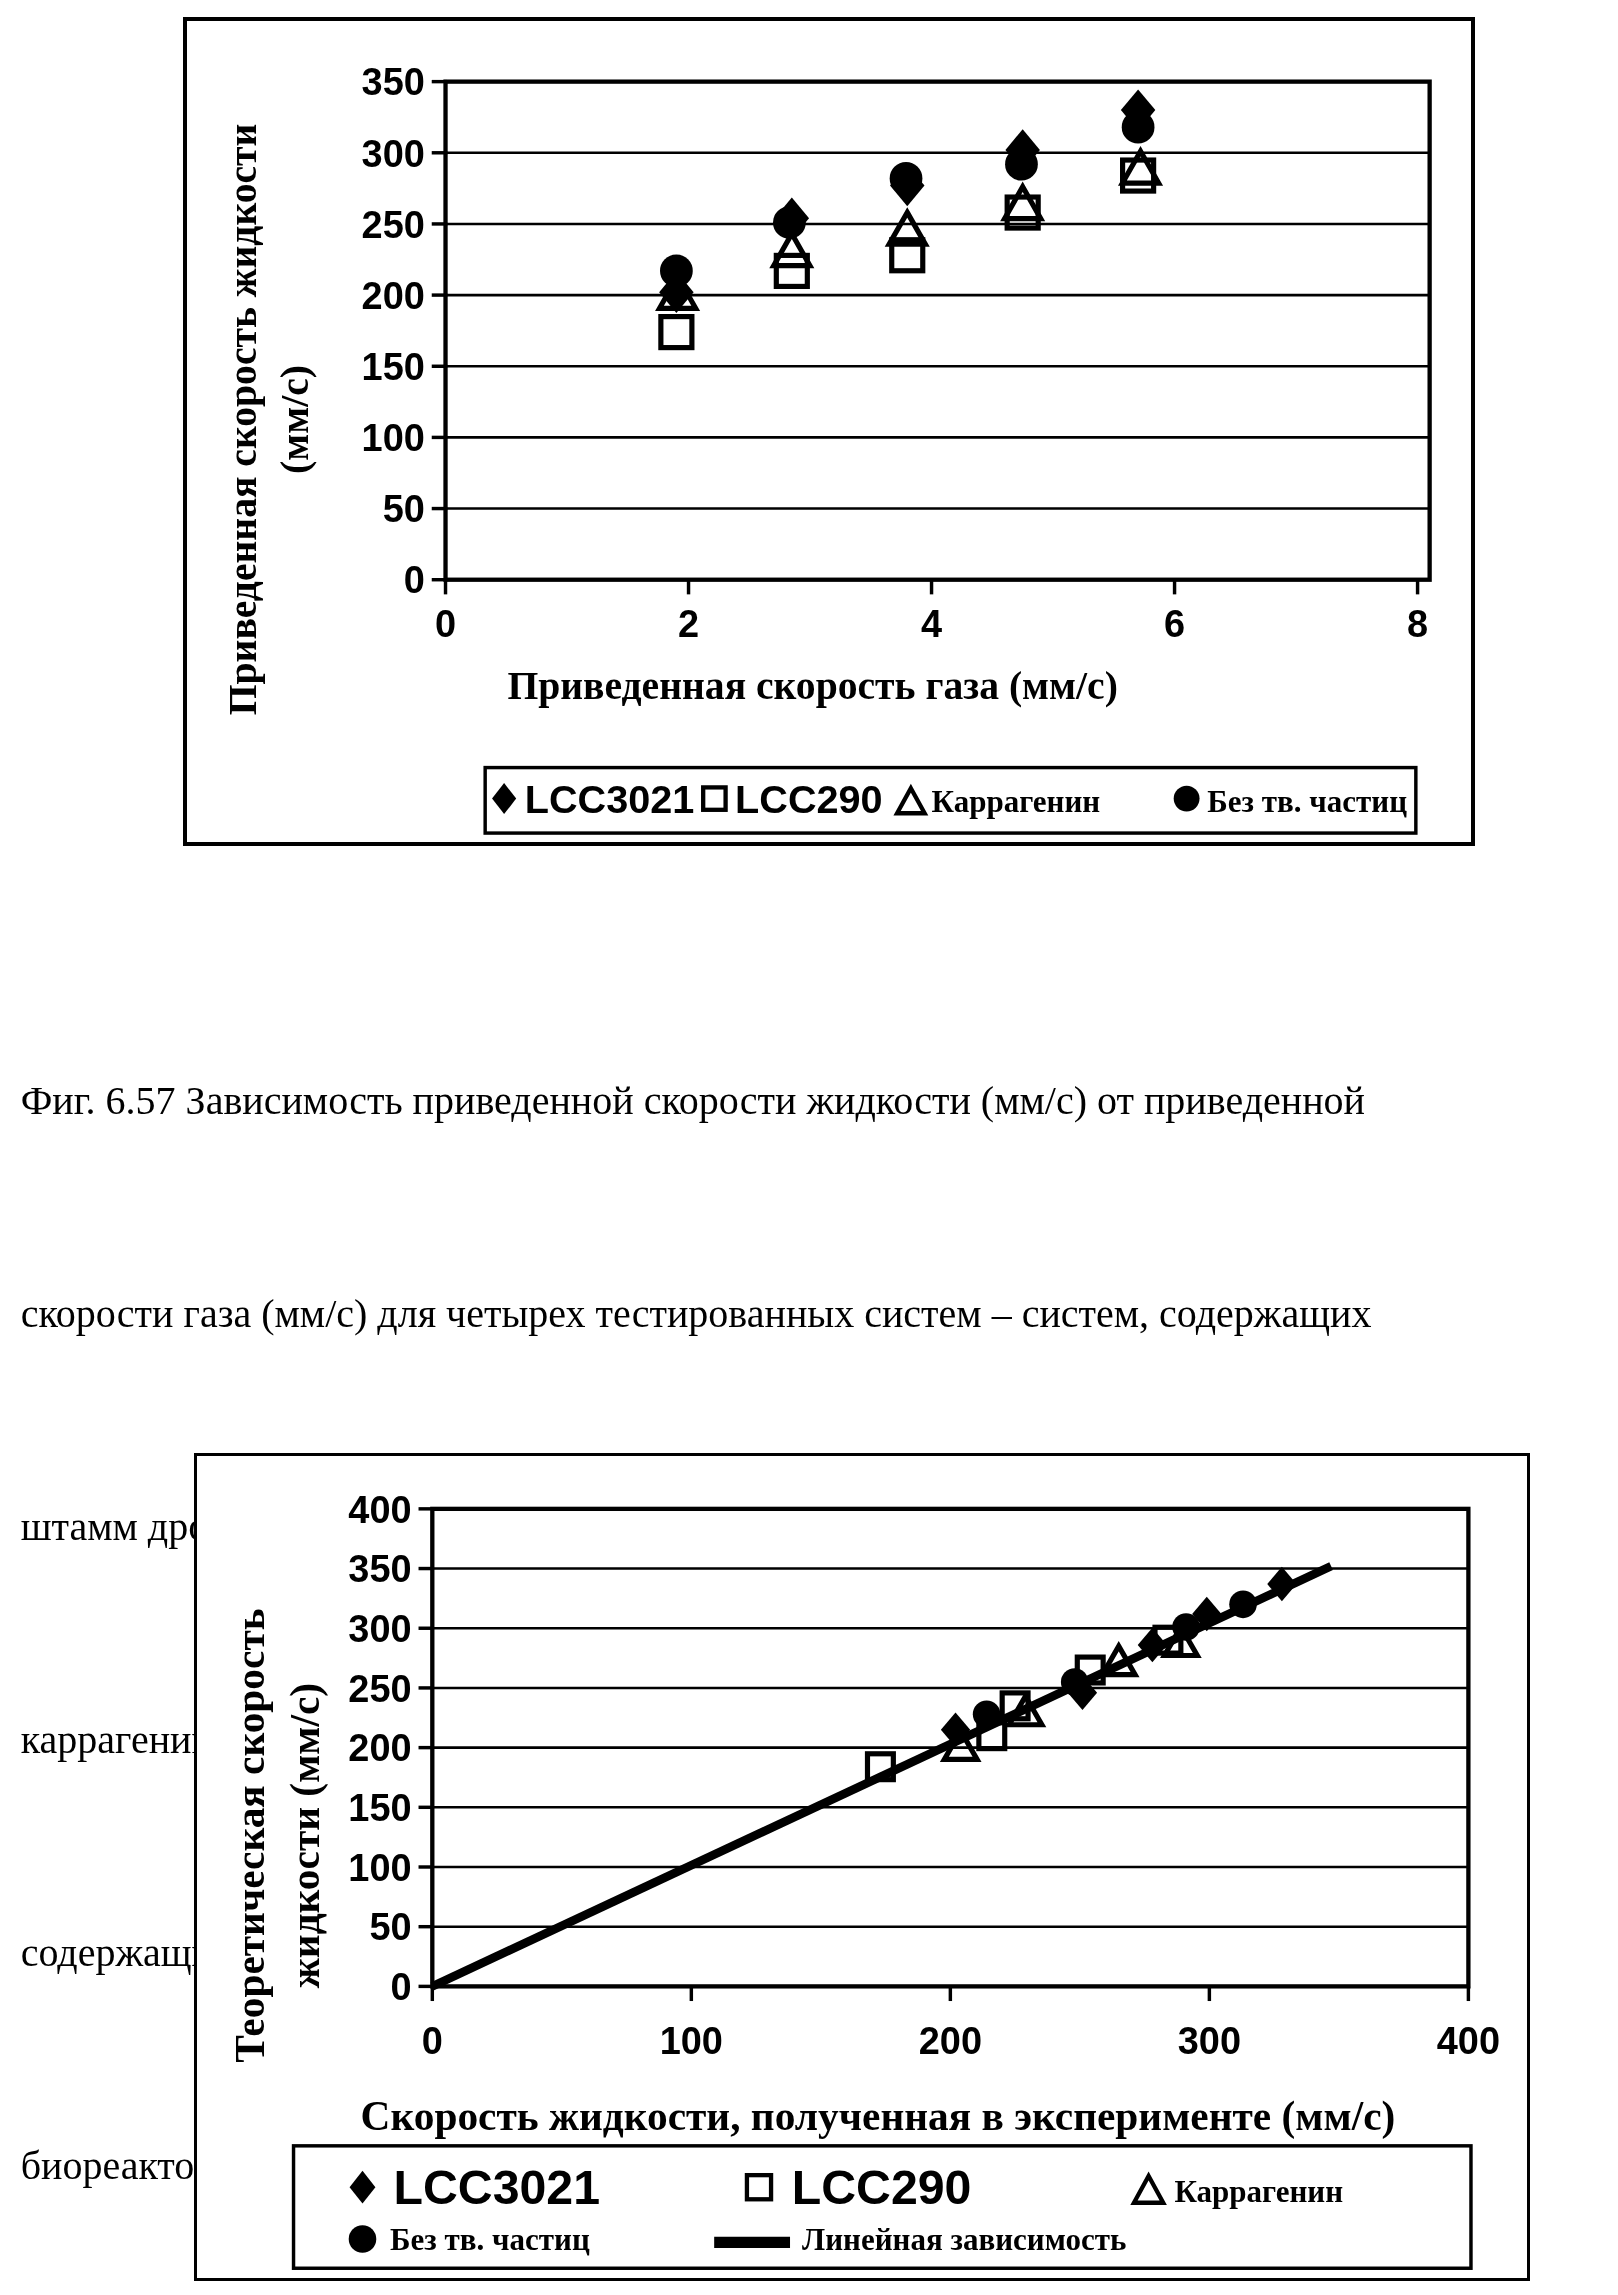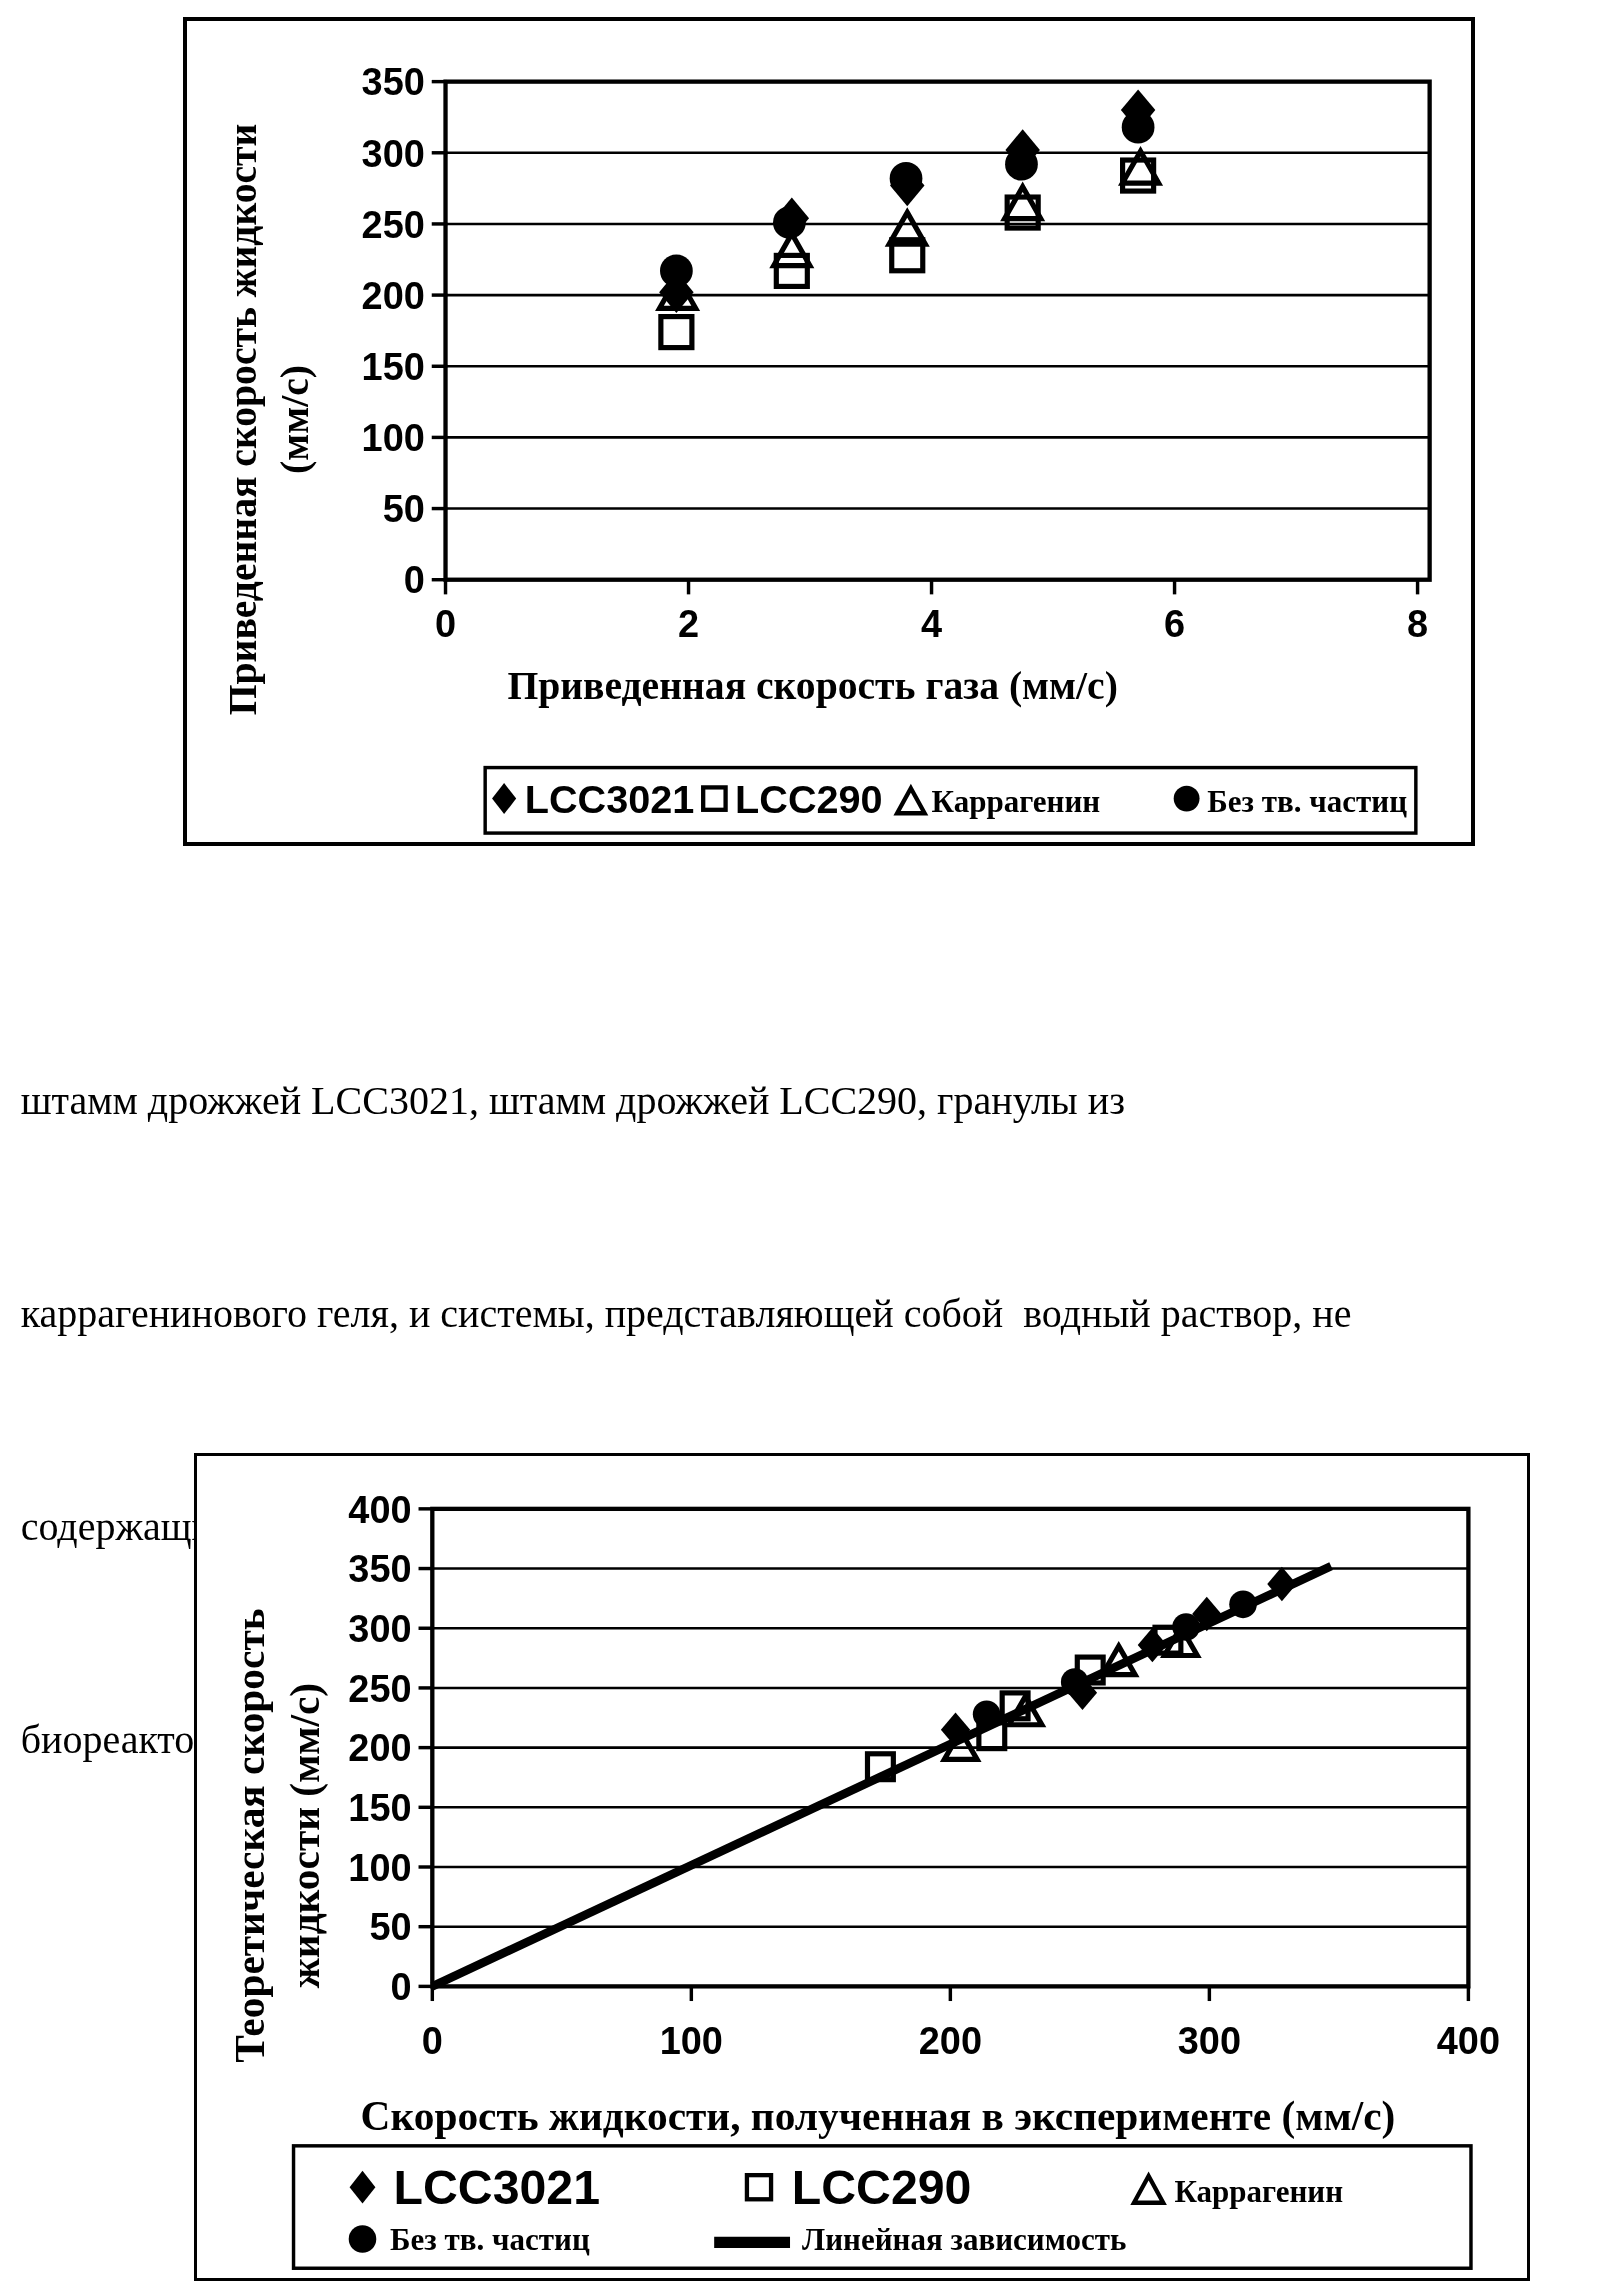--- a/index.html
+++ b/index.html
@@ -98,20 +98,22 @@
         <text x="636" y="919" class="leg-big">LCC290</text>
         <path d="M840,890 L856,919 L824,919 Z" fill="none" stroke="#000" stroke-width="5" stroke-linejoin="miter"></path>
         <text x="864" y="917" class="leg-small">Каррагенин</text>
         <circle cx="1160" cy="902" r="15" fill="#000"></circle>
         <text x="1184" y="917" class="leg-small">Без тв. частиц</text>
       </g>
   </svg>
 </section>
 
 <div id="caption">
+  <div class="cap-line">Фиг. 6.57 Зависимость приведенной скорости жидкости (мм/с) от приведенной</div>
+  <div class="cap-line">скорости газа (мм/с) для четырех тестированных систем – систем, содержащих</div>
   <div class="cap-line">штамм дрожжей LCC3021, штамм дрожжей LCC290, гранулы из</div>
   <div class="cap-line">каррагенинового геля, и системы, представляющей собой  водный раствор, не</div>
   <div class="cap-line">содержащий твердых частиц. Тестирование проводили в газлифтном</div>
   <div class="cap-line">биореакторе объемом 50 л с трубой для отсоса.</div>
 </div>
 
 <section class="chart-box" id="box-bottom">
   <svg id="chart2" viewBox="0 0 1543 953">
     <g class="grid">
         <line x1="273" x2="1475" y1="615" y2="615" stroke="#000" stroke-width="3"></line>

